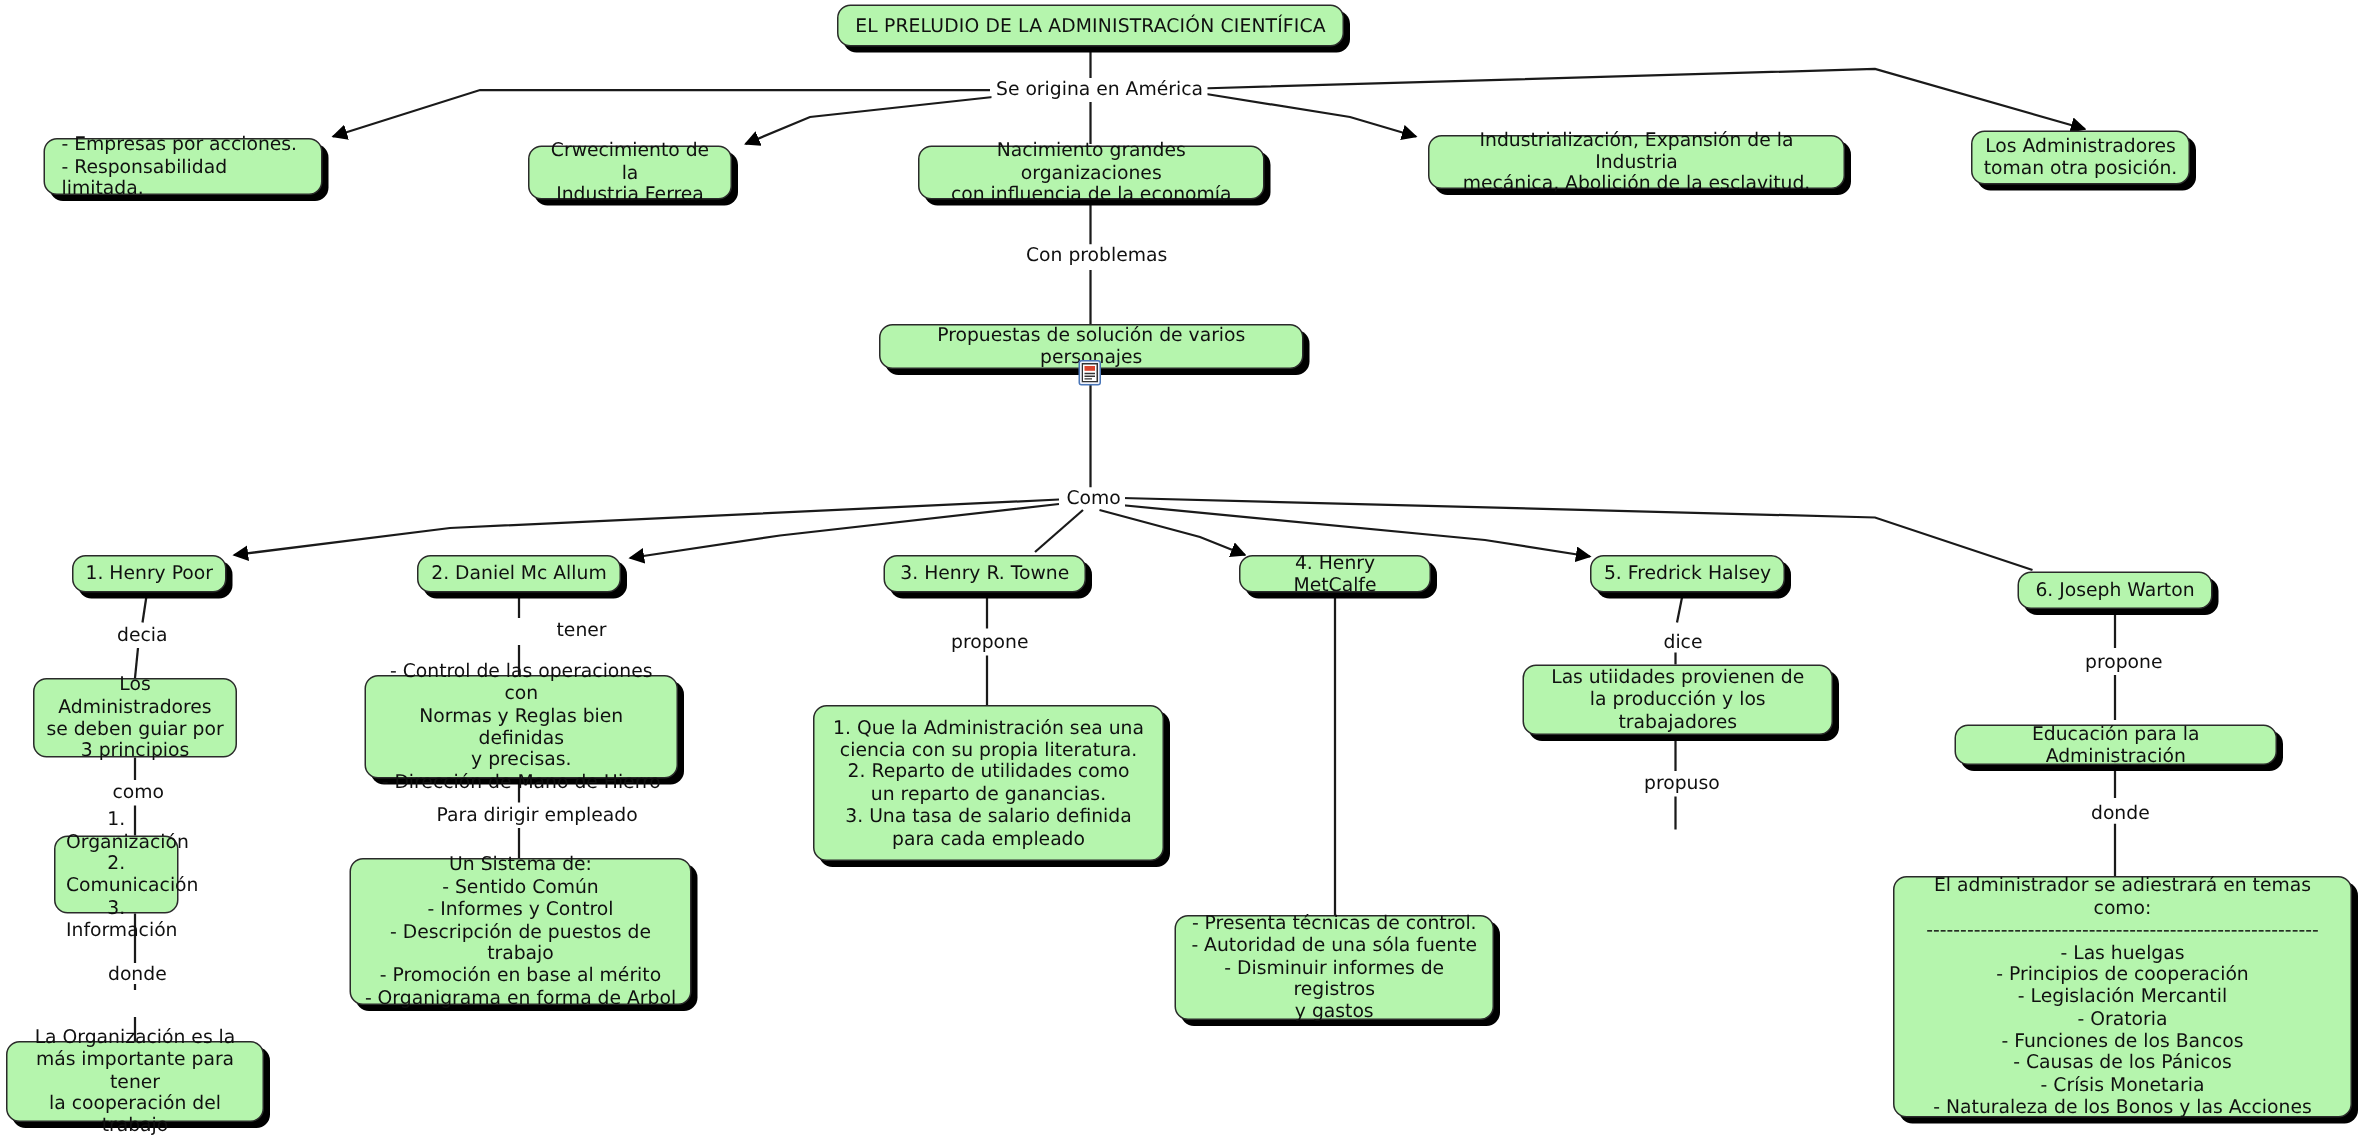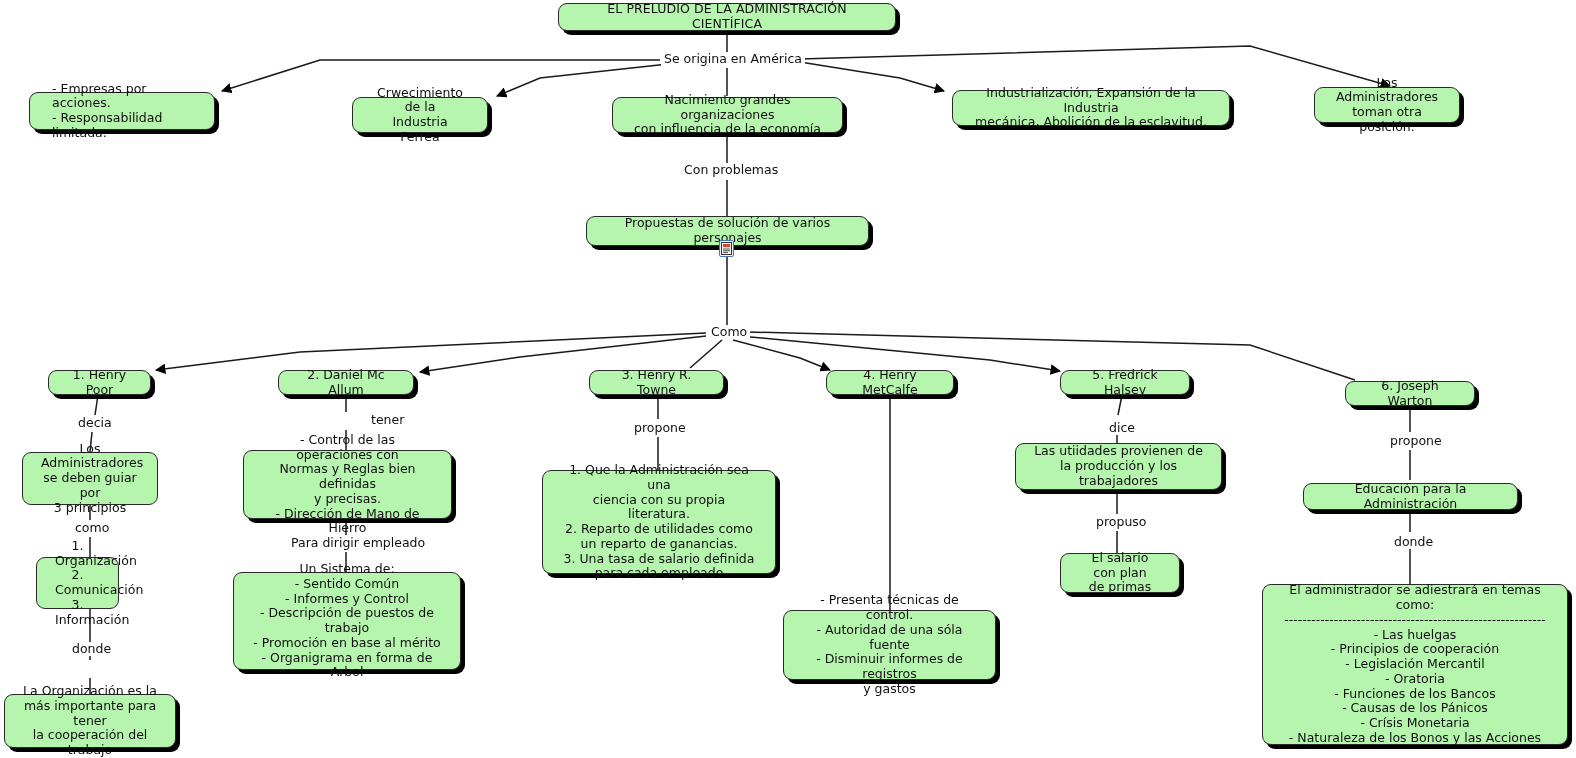--- a/index.html
+++ b/index.html
@@ -30,21 +30,21 @@
     background: #b5f5ad;
     border: 1px solid #2a2a2a;
     border-radius: 9px;
     color: #101010;
     text-align: center;
     line-height: 1.18;
     display: flex;
     align-items: center;
     justify-content: center;
     white-space: pre-line;
-    padding: 2px 18px;
+    padding: 2px 7px;
     font-size: 12.5px;
     z-index: 3;
     box-shadow: 4px 4px 0 0 #000000;
   }
   .node.flat { box-shadow: none; }
   .node.title {
     font-size: 12.5px;
     letter-spacing: .1px;
   }
   .link-label {
@@ -257,24 +257,20 @@
 - Autoridad de una sóla fuente
 - Disminuir informes de registros
 y gastos</span>
   </div>
 
   <div class="node" style="left:1015px; top:443px; width:207px; height:47px;justify-content:flex-end;">
     <span class="node-inner">Las utiidades provienen de
 la producción y los trabajadores</span>
   </div>
 
-  <div class="node" style="left:1060px; top:553px; width:120px; height:40px;">
-    <span class="node-inner">El salario con plan
-de primas</span>
-  </div>
 
   <div class="node" style="left:1303px; top:483px; width:215px; height:27px;">
     <span class="node-inner">Educación para la Administración</span>
   </div>
 
   <div class="node" style="left:1262px; top:584px; width:306px; height:161px;">
     <span class="node-inner">El administrador se adiestrará en temas como:
 ----------------------------------------------------------
 - Las huelgas
 - Principios de cooperación

